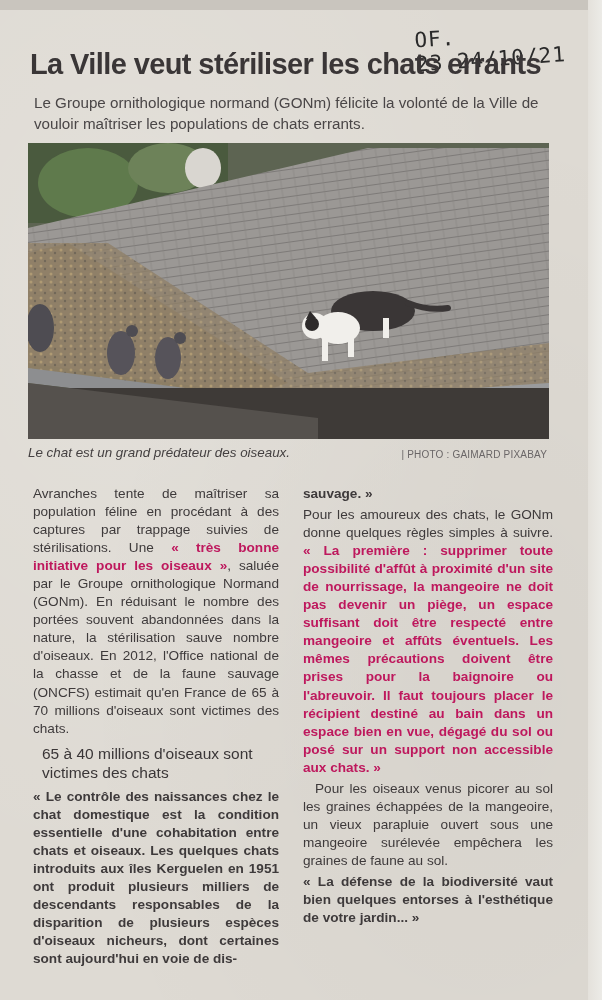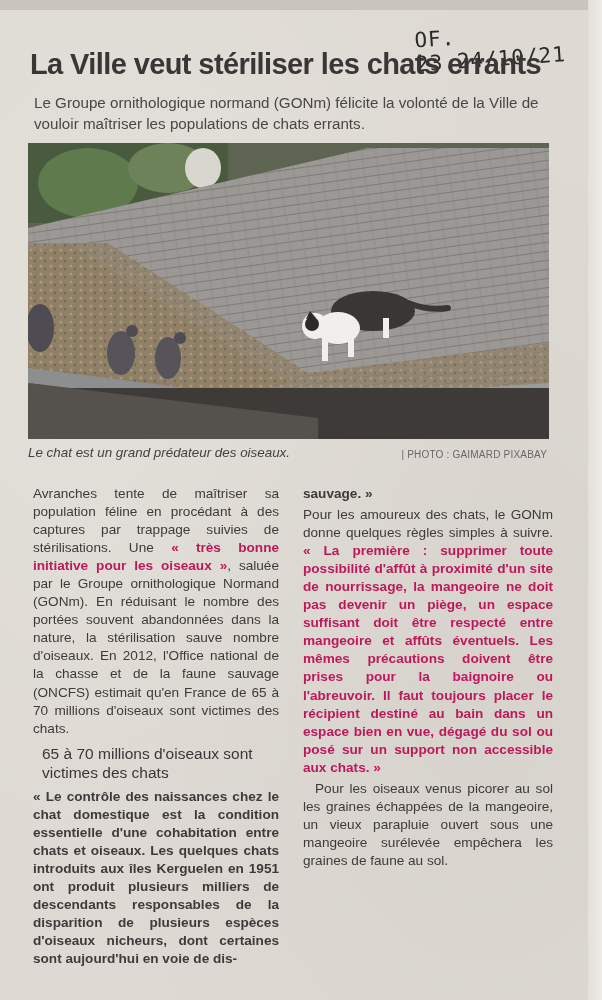--- a/index.html
+++ b/index.html
@@ -135,23 +135,24 @@
   </svg>
 </div>
 
 <div class="caption">Le chat est un grand prédateur des oiseaux.</div>
 <div class="credit">| PHOTO : GAIMARD PIXABAY</div>
 
 <div class="col col-left">
   <p>
     <span>Avranches tente de maîtriser sa population féline en procédant à des captures par trappage suivies de stérilisations. Une </span><b>« très bonne initiative pour les oiseaux »</b><span>, saluée par le Groupe ornithologique Normand (GONm). En réduisant le nombre des portées souvent abandonnées dans la nature, la stérilisation sauve nombre d'oiseaux. En 2012, l'Office national de la chasse et de la faune sauvage (ONCFS) estimait qu'en France de 65 à 70 millions d'oiseaux sont victimes des chats.</span>
   </p>
-  <p class="subhead">65 à 70 millions d'oiseaux sont victimes des chats</p>
+  <p class="subhead">65 à 40 millions d'oiseaux sont victimes des chats</p>
   <p style="font-weight:bold; height:230px; overflow:hidden;">« Le contrôle des naissances chez le chat domestique est la condition essentielle d'une cohabitation entre chats et oiseaux. Les quelques chats introduits aux îles Kerguelen en 1951 ont produit plusieurs milliers de descendants responsables de la disparition de plusieurs espèces d'oiseaux nicheurs, dont certaines sont aujourd'hui en voie de dis-</p>
 </div>
 
 <div class="col col-right">
   <p style="font-weight:bold;">sauvage. »</p>
   <p>
     <span>Pour les amoureux des chats, le GONm donne quelques règles simples à suivre. </span><b>« La première : supprimer toute possibilité d'affût à proximité d'un site de nourrissage, la mangeoire ne doit pas devenir un piège, un espace suffisant doit être respecté entre mangeoire et affûts éventuels. Les mêmes précautions doivent être prises pour la baignoire ou l'abreuvoir. Il faut toujours placer le récipient destiné au bain dans un espace bien en vue, dégagé du sol ou posé sur un support non accessible aux chats. »</b>
   </p>
   <p class="indent">Pour les oiseaux venus picorer au sol les graines échappées de la mangeoire, un vieux parapluie ouvert sous une mangeoire surélevée empêchera les graines de faune au sol.</p>
+  <p style="font-weight:bold;">« La défense de la biodiversité vaut bien quelques entorses à l'esthétique de votre jardin... »</p>
 </div>
 
 </body></html>

